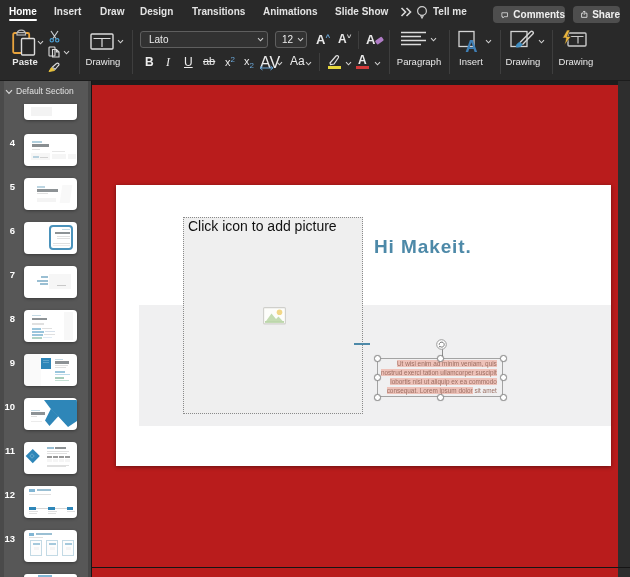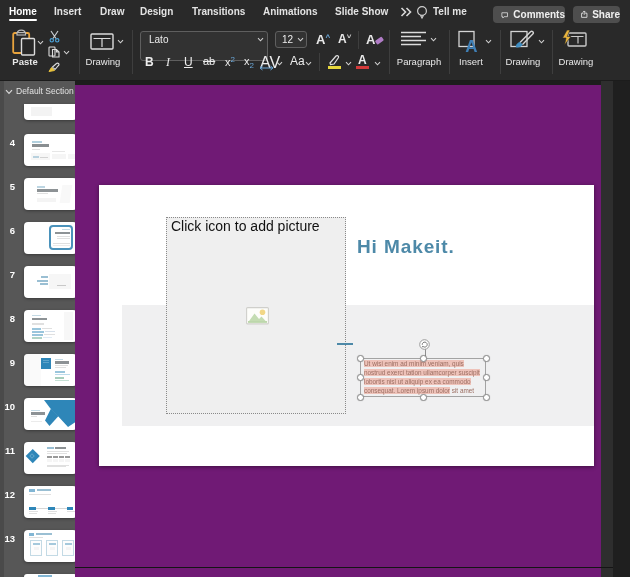--- a/index.html
+++ b/index.html
@@ -18,21 +18,21 @@
   .btn2 { position:absolute; top:6px; height:17px; background:#4e4e4e; border-radius:4px;
     color:#f0f0f0; font-size:10px; font-weight:bold; display:flex; align-items:center; }
   
   #sidebar { position:absolute; left:0; top:81px; width:92px; height:496px; background:#575757; }
   .thumb { position:absolute; left:24px; width:53px; background:#fff; border-radius:4px;
     height:32px; box-shadow:0 1px 3px rgba(0,0,0,.35); overflow:hidden; }
   .thumb > div { opacity:.6; }
   .thumb > div.s, .thumb > svg { opacity:1; }
   .num { position:absolute; font-size:9.5px; font-weight:bold; color:#fff; width:18px; text-align:right; left:-3px;}
   
-  #canvas { position:absolute; left:75px; top:81px; width:538px; height:496px; background:#701a75; }
+  #canvas { position:absolute; left:92px; top:81px; width:538px; height:496px; background:#b91c1c;text-align:right; }
   #slide { position:absolute; left:24px; top:104px; width:495px; height:281px; background:#fff; box-shadow:0 1px 4px rgba(0,0,0,.45); }
   .handle { position:absolute; width:7px; height:7px; border-radius:50%; background:#fff;
     border:1px solid #8e8e8e; box-shadow:0 0 1px rgba(0,0,0,.3); }
 </style>
 </head>
 <body>
 <div id="app">
   <div id="ribbon">
 
     <div class="tab" style="left:9px; color:#fff;">Home</div>
@@ -95,21 +95,21 @@
       <rect x="1" y="1" width="22" height="15" rx="1" fill="none" stroke="#dcdcdc" stroke-width="1.4"></rect>
       <path d="M3.5 5.5 h17 M12 5.5 V14" stroke="#dcdcdc" stroke-width="1.2" fill="none"></path>
     </svg>
     <svg class="chev" style="left:117px; top:38px;" width="7" height="7" viewBox="0 0 7 7">
         <path d="M1 2.2 L3.5 4.8 L6 2.2" fill="none" stroke="#cfcfcf" stroke-width="1.1"></path>
       </svg>
     <div class="rlabel" style="left:85px; width:36px;">Drawing</div>
 
     <div class="sep" style="left:132px;"></div>
 
-    <div class="combo" style="left:140px; top:31px; width:128px; height:30px; line-height:15px; padding-left:8px;">Lato</div>
+    <div class="combo" style="left:140px; top:31px; width:128px; height:17px; line-height:15px; padding-left:8px;">Lato</div>
     <svg class="chev" style="left:257px; top:36px;" width="7" height="7" viewBox="0 0 7 7">
         <path d="M1 2.2 L3.5 4.8 L6 2.2" fill="none" stroke="#cfcfcf" stroke-width="1.1"></path>
       </svg>
     <div class="combo" style="left:275px; top:31px; width:32px; height:17px; line-height:15px; padding-left:6px;">12</div>
     <svg class="chev" style="left:297px; top:36px;" width="7" height="7" viewBox="0 0 7 7">
         <path d="M1 2.2 L3.5 4.8 L6 2.2" fill="none" stroke="#cfcfcf" stroke-width="1.1"></path>
       </svg>
     <div class="abs" style="left:316px; top:32px; font-size:13px; font-weight:bold; color:#e8e8e8;">A<span style="font-size:8px; color:#6aa7d8; vertical-align:5px;">˄</span></div>
     <div class="abs" style="left:338px; top:32px; font-size:12px; font-weight:bold; color:#e8e8e8;">A<span style="font-size:8px; color:#cfcfcf; vertical-align:4px;">˅</span></div>
     <div class="sep" style="left:358px; top:31px; height:18px;"></div>

